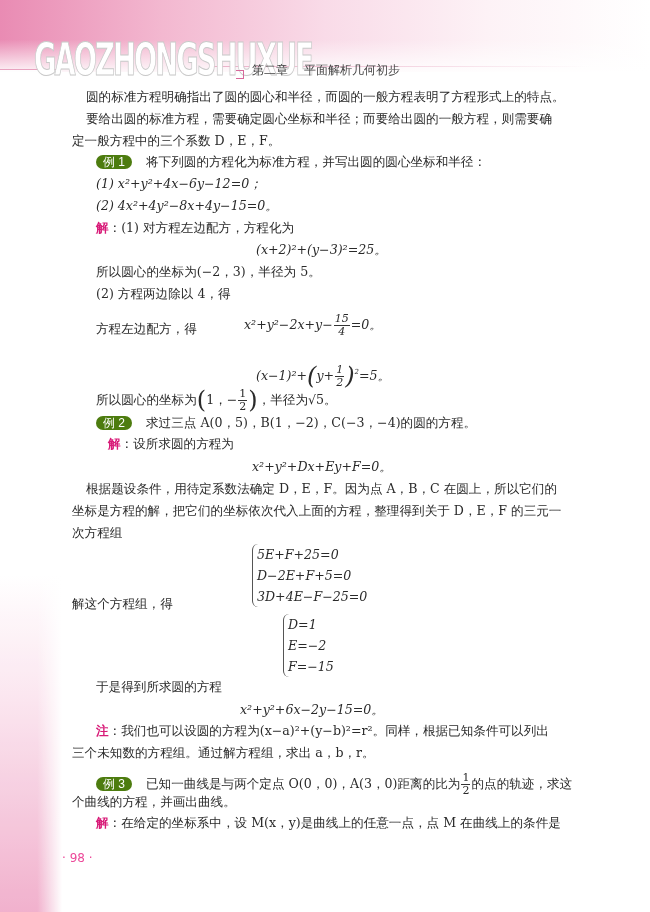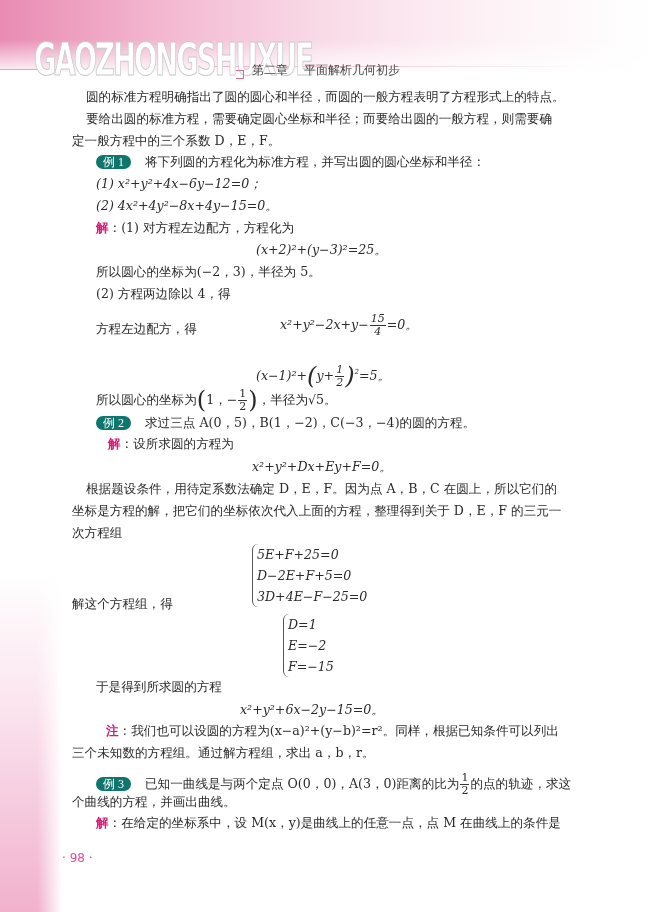--- a/index.html
+++ b/index.html
@@ -49,23 +49,23 @@
   .chapter .box-icon {
     display: inline-block; width: 7px; height: 7px;
     border: 1px solid #d76a9b; border-left: none;
   }
   .chapter .title { margin-left: 8px; margin-top: 16px; }
 
   .line { position: absolute; font-size: 12.6px; white-space: nowrap; line-height: 1; }
   .math { font-style: italic; }
   .pink { color: #d81b78; font-weight: bold; }
   .badge {
-    display: inline-block; background: #0f766e; color: #fff;
+    display: inline-block; background: #4d7c0f; color: #fff;
     border-radius: 10px; padding: 1px 7px; font-size: 12px;
-    font-family: Liberation Serif, serif; margin-right: 14px;
+    font-family: Liberation Sans, sans-serif; margin-right: 14px;
   }
   sup { font-size: 7px; vertical-align: 6px; line-height: 0; }
   .frac { display: inline-block; vertical-align: middle; text-align: center; font-size: 11px; line-height: 1.05; margin: 0 1px; }
   .frac .num { display: block; border-bottom: 1px solid #333; padding: 0 1px; }
   .frac .den { display: block; }
   .bigparen { font-size: 24px; font-weight: 100; vertical-align: middle; line-height: 0; }
   .system { position: absolute; border-left: 1.5px solid #555; padding-left: 4px; border-radius: 6px 0 0 6px; font-size: 12.6px; }
   .system div { height: 21px; line-height: 21px; white-space: nowrap; font-style: italic; }
   .pageno { position: absolute; left: 62px; top: 851px; font-family: "DejaVu Sans", sans-serif; font-size: 12px; color: #ec4899; }
 </style>
@@ -91,21 +91,21 @@
   <span class="badge">例 1</span><span>将下列圆的方程化为标准方程，并写出圆的圆心坐标和半径：</span>
 </div>
 <div class="line math" style="left:96px;top:178px;">(1) x²+y²+4x−6y−12=0；</div>
 <div class="line math" style="left:96px;top:200px;">(2) 4x²+4y²−8x+4y−15=0。</div>
 <div class="line" style="left:96px;top:222px;">
   <span class="pink">解</span><span>：(1) 对方程左边配方，方程化为</span>
 </div>
 <div class="line math" style="left:256px;top:244px;">(x+2)²+(y−3)²=25。</div>
 <div class="line" style="left:96px;top:266px;">所以圆心的坐标为(−2，3)，半径为 5。</div>
 <div class="line" style="left:96px;top:288px;">(2) 方程两边除以 4，得</div>
-<div class="line math" style="left:244px;top:313px;margin-left:36px;">
+<div class="line math" style="left:244px;top:313px;">
   <span>x²+y²−2x+y−</span><span class="frac"><span class="num">15</span><span class="den">4</span></span><span>=0。</span>
 </div>
 <div class="line" style="left:96px;top:323px;">方程左边配方，得</div>
 <div class="line math" style="left:256px;top:364px;">
   <span>(x−1)²+</span><span class="bigparen">(</span><span>y+</span><span class="frac"><span class="num">1</span><span class="den">2</span></span><span class="bigparen">)</span><sup>2</sup><span>=5。</span>
 </div>
 <div class="line" style="left:96px;top:388px;">
   <span>所以圆心的坐标为</span><span class="bigparen">(</span><span>1，−</span><span class="frac"><span class="num">1</span><span class="den">2</span></span><span class="bigparen">)</span><span>，半径为√5。</span>
 </div>
 
@@ -129,21 +129,21 @@
 <div class="line" style="left:72px;top:598px;">解这个方程组，得</div>
 
 <div class="system" style="left:283px;top:614px;">
   <div>D=1</div>
   <div>E=−2</div>
   <div>F=−15</div>
 </div>
 
 <div class="line" style="left:96px;top:681px;">于是得到所求圆的方程</div>
 <div class="line math" style="left:240px;top:704px;">x²+y²+6x−2y−15=0。</div>
-<div class="line" style="left:106px;top:725px;text-align:center;">
+<div class="line" style="left:96px;top:725px;text-align:center;">
   <span class="pink">注</span><span>：我们也可以设圆的方程为(x−a)²+(y−b)²=r²。同样，根据已知条件可以列出</span>
 </div>
 <div class="line" style="left:72px;top:747px;">三个未知数的方程组。通过解方程组，求出 a，b，r。</div>
 
 <div class="line" style="left:96px;top:772px;">
   <span class="badge">例 3</span><span>已知一曲线是与两个定点 O(0，0)，A(3，0)距离的比为</span><span class="frac"><span class="num">1</span><span class="den">2</span></span><span>的点的轨迹，求这</span>
 </div>
 <div class="line" style="left:72px;top:796px;">个曲线的方程，并画出曲线。</div>
 <div class="line" style="left:96px;top:817px;">
   <span class="pink">解</span><span>：在给定的坐标系中，设 M(x，y)是曲线上的任意一点，点 M 在曲线上的条件是</span>

